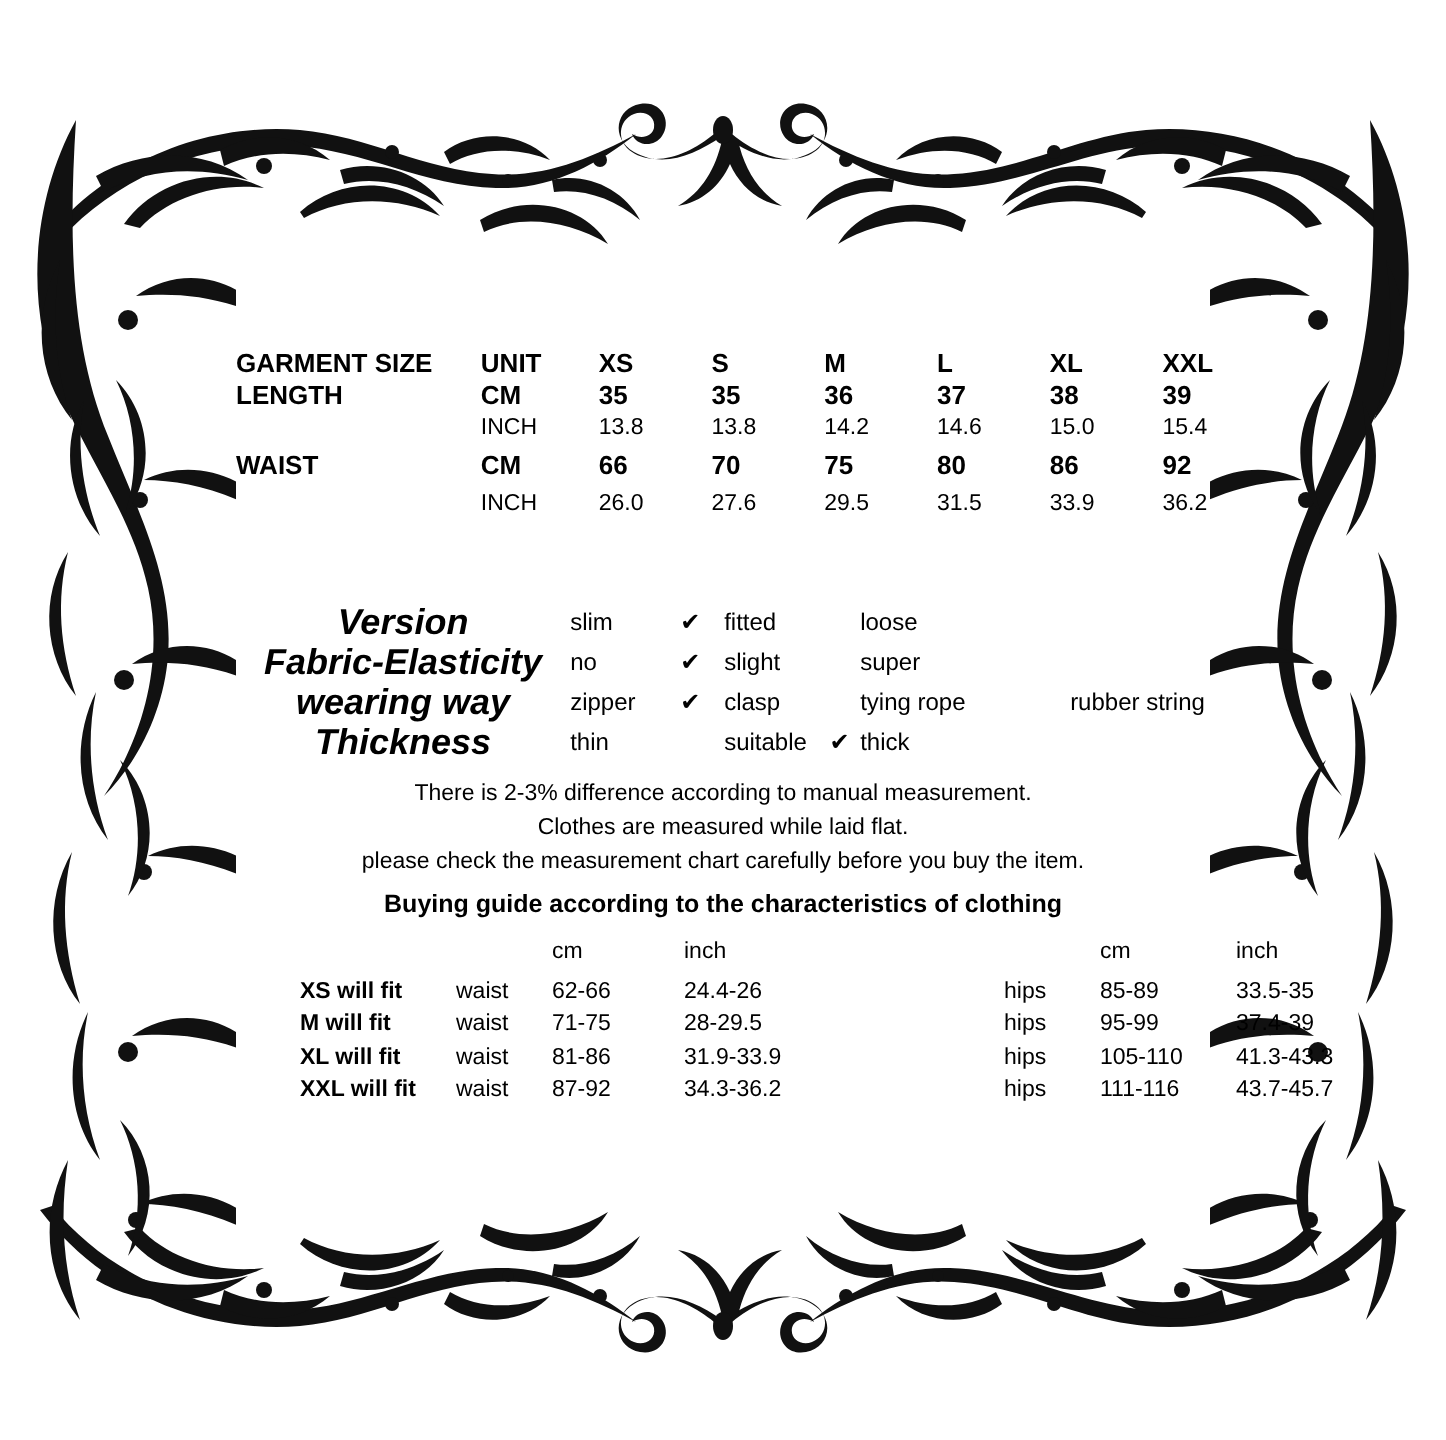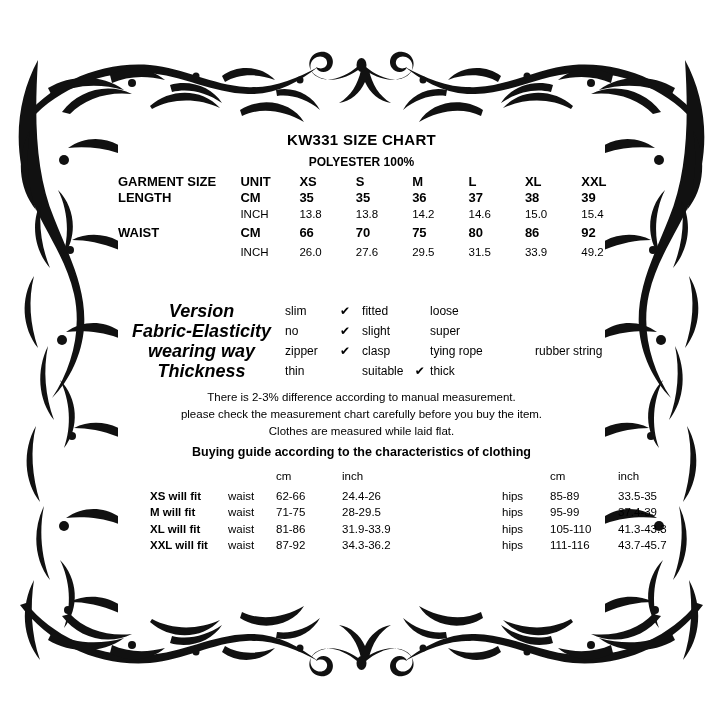--- a/index.html
+++ b/index.html
@@ -257,22 +257,20 @@
         <path d="M62 562 c24 -12 54 -2 66 20 c-22 -14 -46 -20 -66 -20 z"></path>
         <path d="M50 150 c18 18 20 48 4 68 c8 -22 6 -48 -4 -68 z"></path>
         <path d="M52 340 c18 18 20 48 4 68 c8 -22 6 -48 -4 -68 z"></path>
         <path d="M52 520 c18 18 20 48 4 68 c8 -22 6 -48 -4 -68 z"></path>
       </g>
     </svg>
   </div>
 
   <div id="content">
 
-    <div class="title">KW331 SIZE CHART</div>
-    <div class="subtitle">POLYESTER 100%</div>
 
     <table class="size-table">
       <tbody>
         <tr class="row-bold">
           <td class="c-label">GARMENT SIZE</td>
           <td class="c-unit">UNIT</td>
           <td class="c-val">XS</td>
           <td class="c-val">S</td>
           <td class="c-val">M</td>
           <td class="c-val">L</td>
@@ -310,21 +308,21 @@
           <td class="c-val">92</td>
         </tr>
         <tr class="row-small">
           <td class="c-label"></td>
           <td class="c-unit">INCH</td>
           <td class="c-val">26.0</td>
           <td class="c-val">27.6</td>
           <td class="c-val">29.5</td>
           <td class="c-val">31.5</td>
           <td class="c-val">33.9</td>
-          <td class="c-val">49.2</td>
+          <td class="c-val">36.2</td>
         </tr>
       </tbody>
     </table>
 
     <div class="options">
       <table>
         <tbody>
           <tr>
             <td class="opt-label">Version</td>
             <td class="opt-a">slim</td>
@@ -359,22 +357,22 @@
             </td>
             <td class="opt-c">thick</td>
             <td class="opt-d"></td>
           </tr>
         </tbody>
       </table>
     </div>
 
     <div class="notes">
       <div>There is 2-3% difference according to manual measurement.</div>
+      <div>Clothes are measured while laid flat.</div>
       <div>please check the measurement chart carefully before you buy the item.</div>
-      <div>Clothes are measured while laid flat.</div>
       <span class="strong">Buying guide according to the characteristics of clothing</span>
     </div>
 
     <div class="fitguide">
       <table>
         <tbody>
           <tr class="fg-head">
             <td class="fg-name"></td>
             <td class="fg-waist"></td>
             <td class="fg-wcm">cm</td>

